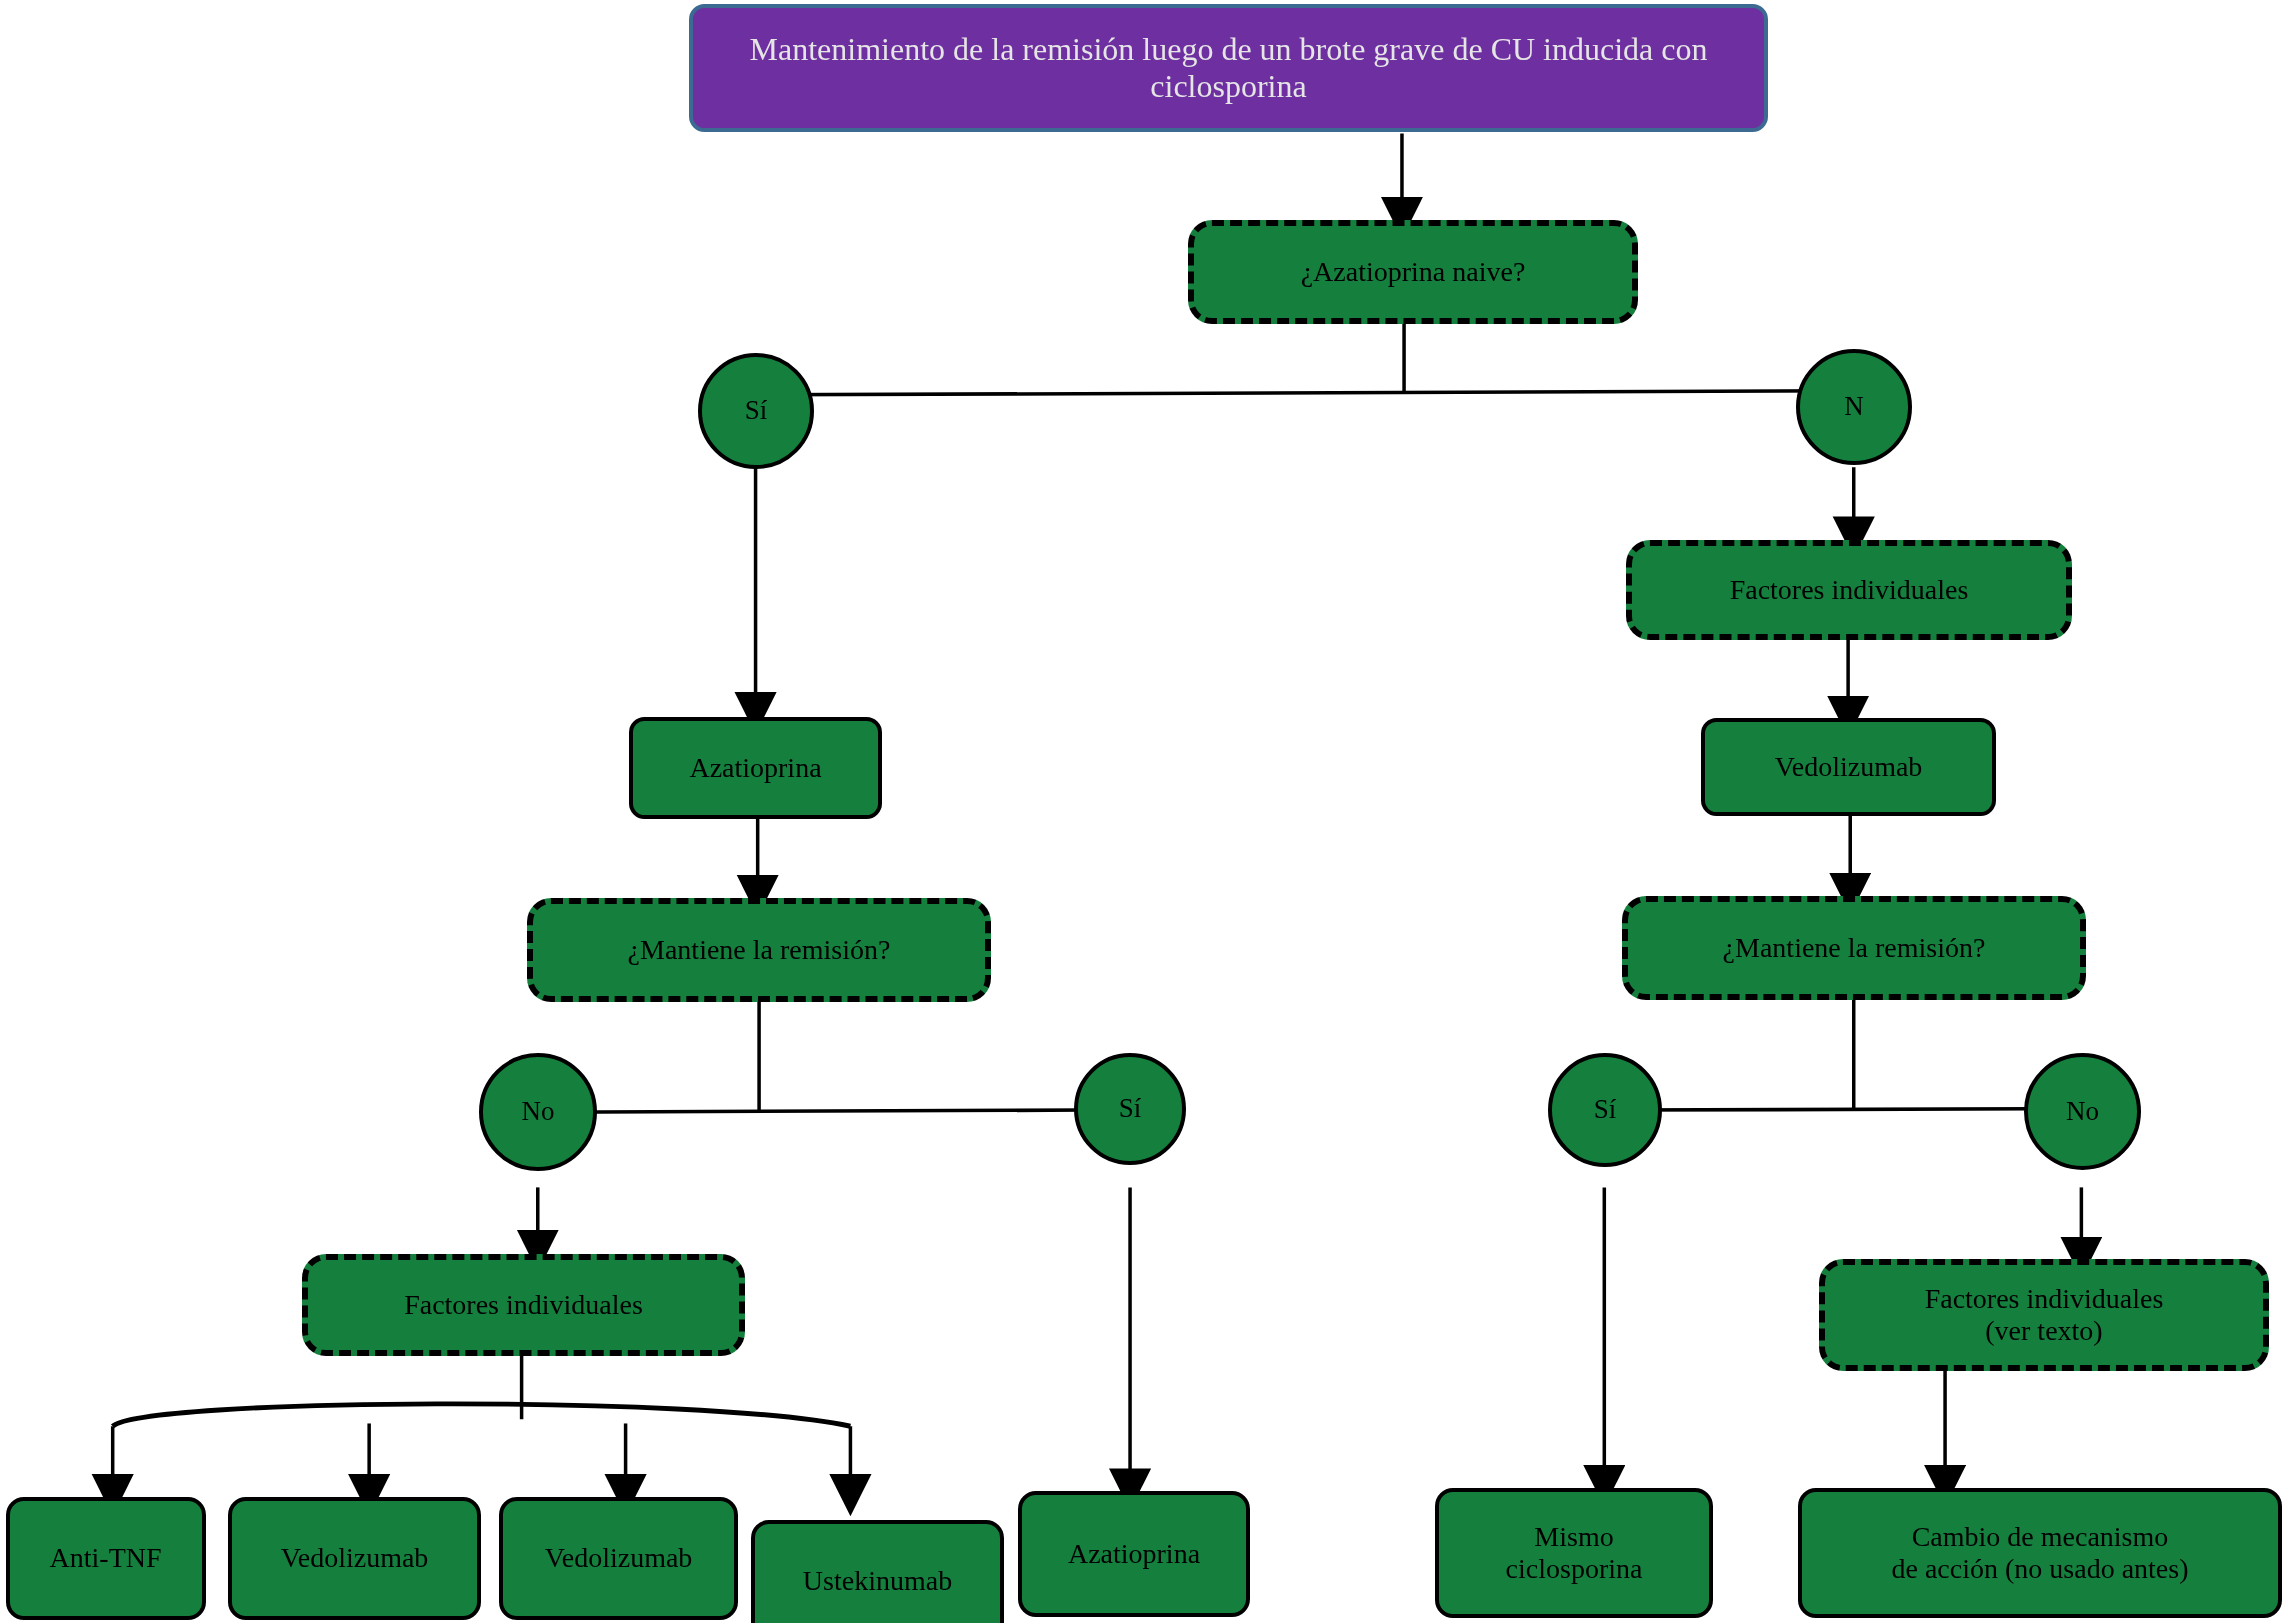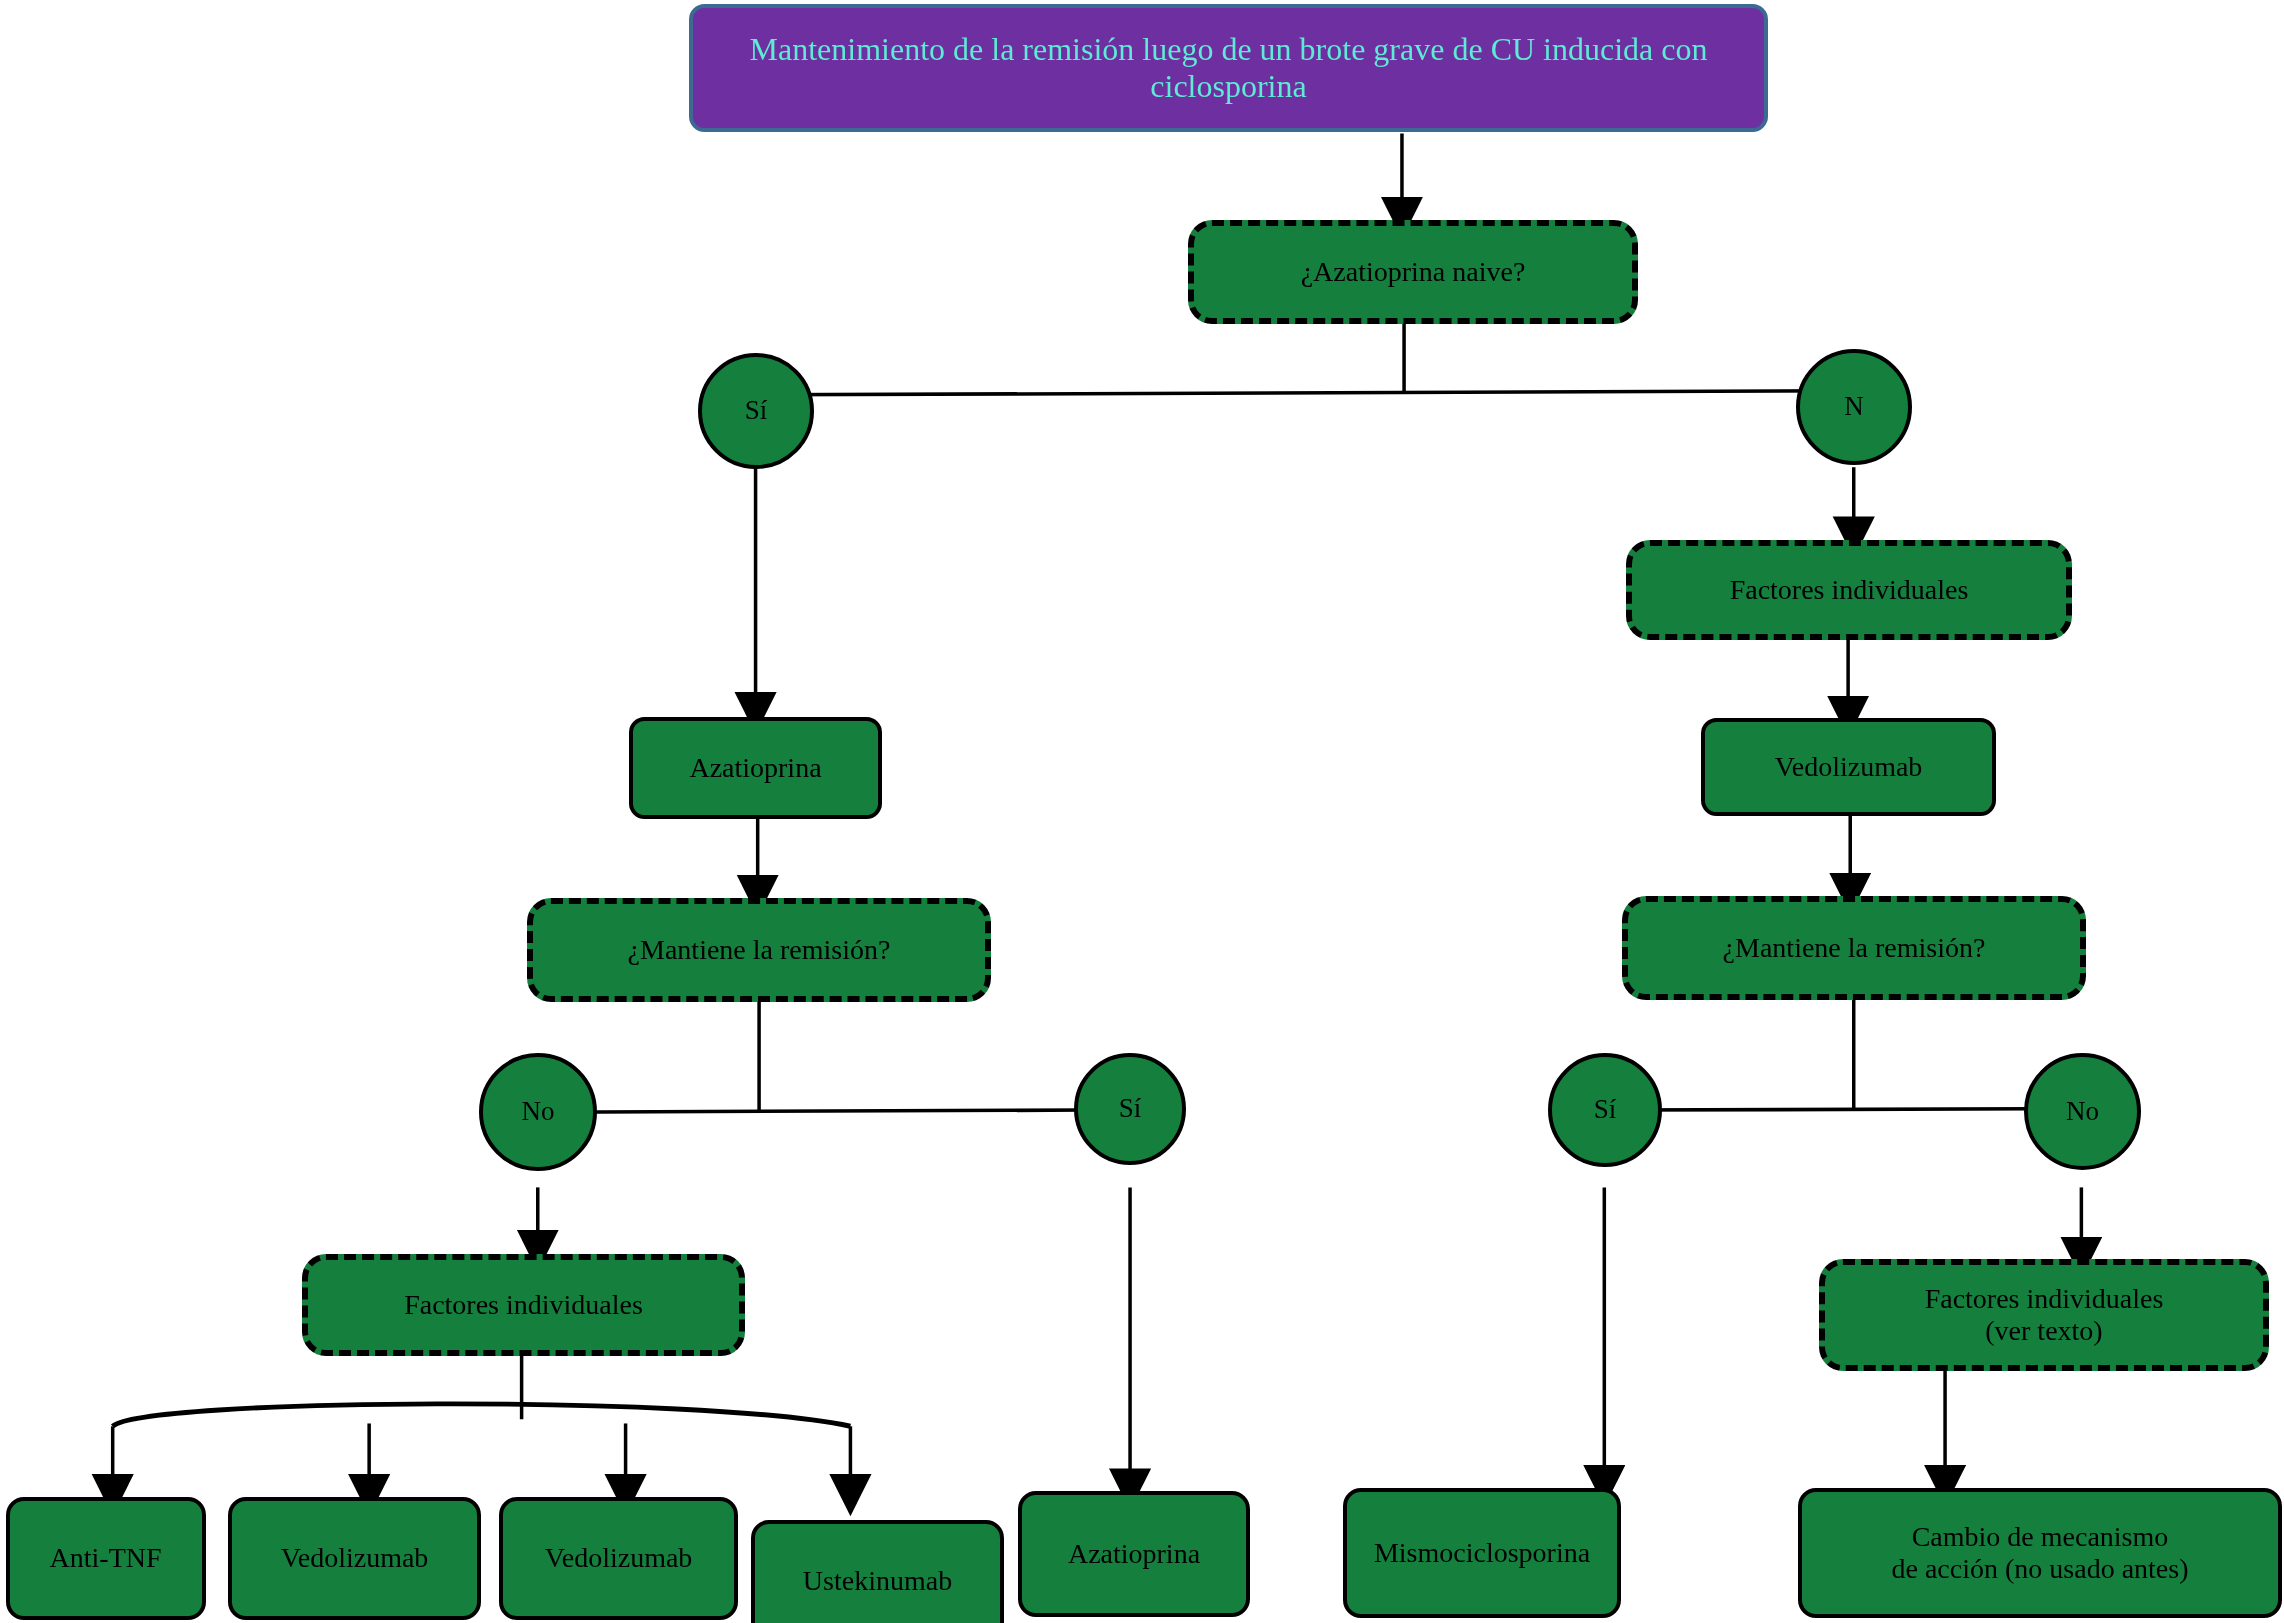--- a/index.html
+++ b/index.html
@@ -28,21 +28,21 @@
     display: flex;
     align-items: center;
     justify-content: center;
     text-align: center;
     background: #15803d;
     color: #000000;
     line-height: 1.15;
   }
   .node-title {
     background: #6E2FA0;
-    color: #5eead4;
+    color: #e5e5e5;
     border: 4.9px solid #3C6A92;
     border-radius: 15.5px;
     font-size: 32px;
     padding: 7px 19.7px;
   }
   .node-decision {
     border: 6.3px dashed #000000;
     border-radius: 24px;
     font-size: 28px;
     padding: 4.2px 12.6px;
@@ -196,21 +196,21 @@
   </div>
 
   <div class="node node-term" style="left:751px; top:1497px; width:253px; height:123px;margin-top:23px;">
     <span>Ustekinumab</span>
   </div>
 
   <div class="node node-term" style="left:1018px; top:1491px; width:232px; height:126px;">
     <span>Azatioprina</span>
   </div>
 
-  <div class="node node-term" style="left:1343px; top:1488px; width:278px; height:130px; flex-direction:row;">
+  <div class="node node-term" style="left:1435px; top:1488px; width:278px; height:130px; flex-direction:column;">
     <span>Mismo</span>
     <span>ciclosporina</span>
   </div>
 
   <div class="node node-term" style="left:1798px; top:1488px; width:484px; height:130px; flex-direction:column;">
     <span>Cambio de mecanismo</span>
     <span>de acción (no usado antes)</span>
   </div>
 
 </div>

